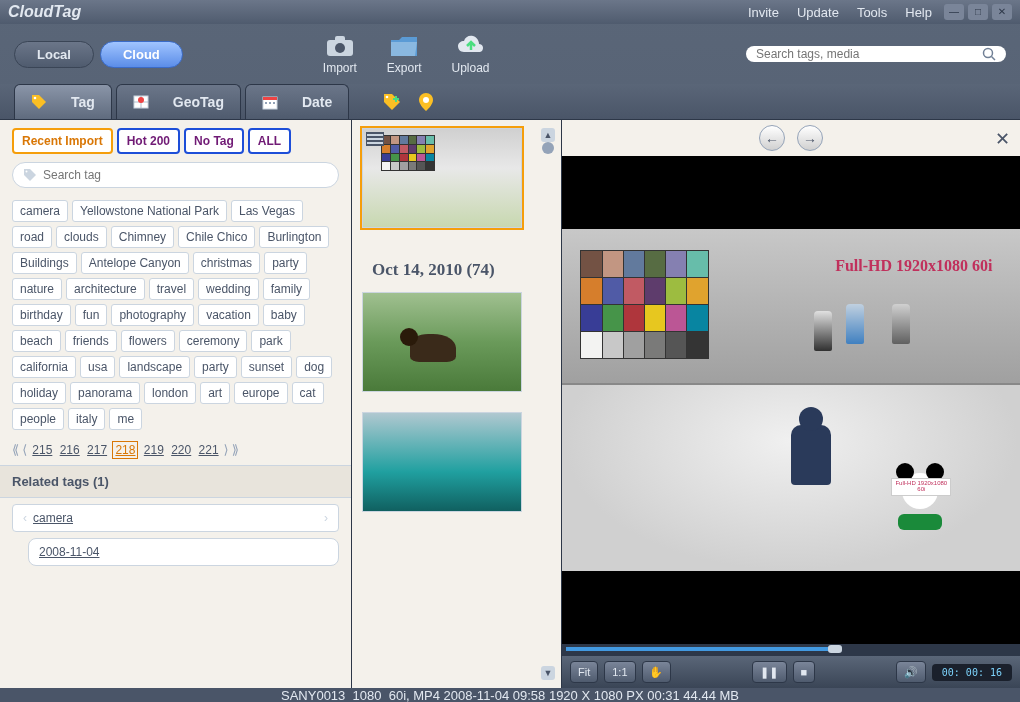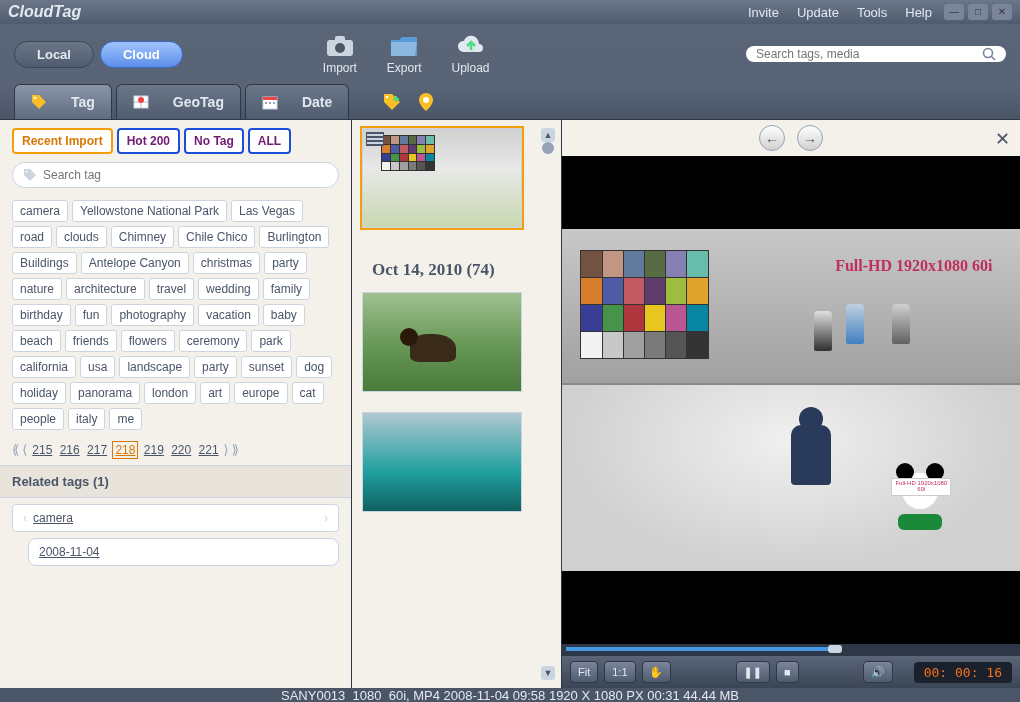--- a/index.html
+++ b/index.html
@@ -75,21 +75,21 @@
 .nav-circle { width: 26px; height: 26px; border-radius: 50%; background: linear-gradient(180deg, #fff, #d0d0d0); border: 1px solid #94a3b8; display: flex; align-items: center; justify-content: center; cursor: pointer; font-size: 14px; color: #4a5568; }
 .close-x { position: absolute; right: 10px; top: 8px; font-size: 18px; color: #4a5568; cursor: pointer; }
 .video-area { flex: 1; background: #000; position: relative; display: flex; flex-direction: column; }
 .video-frame { flex: 1; position: relative; overflow: hidden; }
 .progress-bar { height: 12px; background: #2d3748; position: relative; }
 .progress-fill { position: absolute; top: 3px; left: 4px; height: 4px; background: #4299e1; width: 58%; }
 .progress-thumb { position: absolute; top: 1px; left: 58%; width: 14px; height: 8px; background: #cbd5e0; border-radius: 3px; }
 .video-controls { height: 32px; display: flex; align-items: center; padding: 0 8px; gap: 6px; background: linear-gradient(180deg, #5a6678, #3a4556); }
 .vc-btn { padding: 3px 7px; background: linear-gradient(180deg, #7a8599, #4f5b6e); border: 1px solid #2d3748; border-radius: 4px; color: #e2e8f0; cursor: pointer; font-size: 11px; display: flex; align-items: center; justify-content: center; height: 22px; }
 .vc-spacer { flex: 1; }
-.timecode { padding: 3px 10px; background: #1a202c; border-radius: 4px; color: #f97316; font-family: monospace; font-size: 13px; margin-left: 15px; }
+.timecode { padding: 3px 10px; background: #1a202c; border-radius: 4px; color: #7dd3fc; font-family: monospace; font-size: 10px; }
 
 
 .statusbar { height: 14px; display: flex; align-items: center; justify-content: center; color: #e2e8f0; font-size: 13px; background: #4a5568; }
 
 
 svg { display: block; }
 
 
 .thumb-img { position: absolute; inset: 0; }
 .thumb1 { background: linear-gradient(180deg,#d0d0d0 0%,#e8e8e8 40%,#c8d8b0 100%); }

